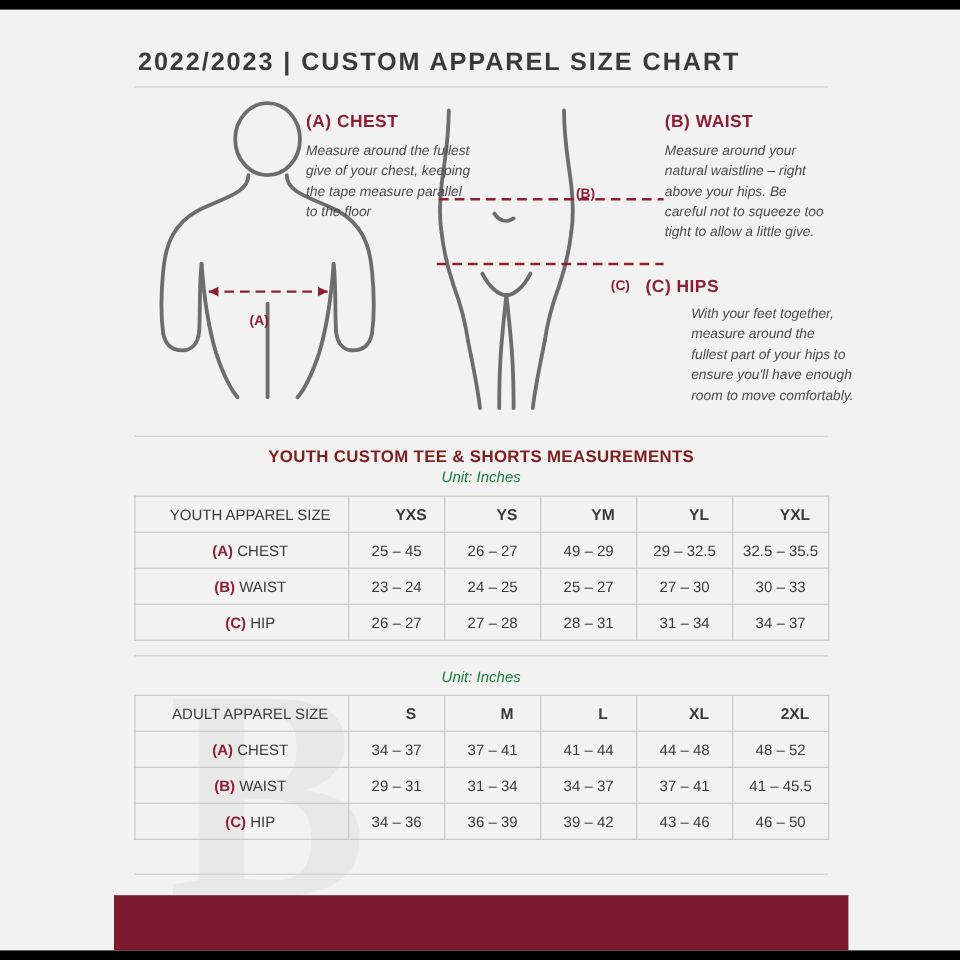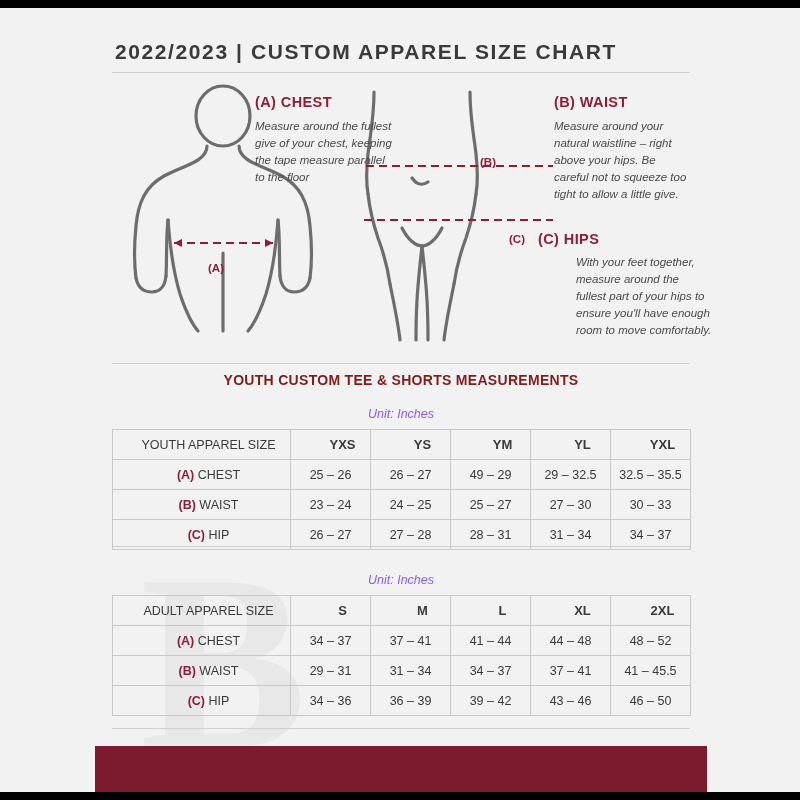--- a/index.html
+++ b/index.html
@@ -129,22 +129,22 @@
     text-align: center;
     font-size: 14px;
     font-weight: bold;
     color: #7f1d1d;
     letter-spacing: 0.3px;
   }
   .tbl-unit {
     text-align: center;
     font-size: 12.5px;
     font-style: italic;
-    color: #8b5cf6;
-    margin-top: 19px;
+    color: #15803d;
+    margin-top: 3px;
     margin-bottom: 8px;
   }
   table {
     border-collapse: collapse;
     width: 578px;
     table-layout: fixed;
   }
   table th, table td {
     border: 1px solid #c8c8c8;
     height: 29px;
@@ -270,21 +270,21 @@
             <th>YXS</th>
             <th>YS</th>
             <th>YM</th>
             <th>YL</th>
             <th>YXL</th>
           </tr>
         </thead>
         <tbody>
           <tr>
             <td class="rowhead"><span class="lbl">(A)</span> <span>CHEST</span></td>
-            <td>25 – 26</td>
+            <td>25 – 45</td>
             <td>26 – 27</td>
             <td>49 – 29</td>
             <td>29 – 32.5</td>
             <td>32.5 – 35.5</td>
           </tr>
           <tr>
             <td class="rowhead"><span class="lbl">(B)</span> <span>WAIST</span></td>
             <td>23 – 24</td>
             <td>24 – 25</td>
             <td>25 – 27</td>

